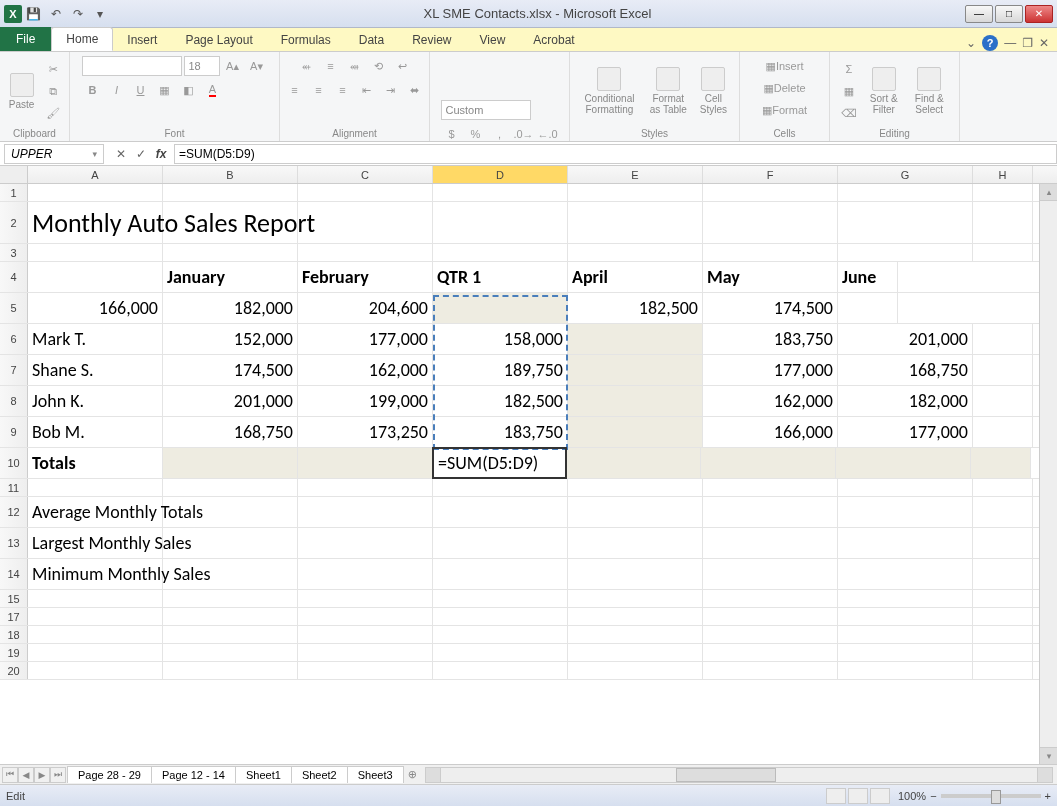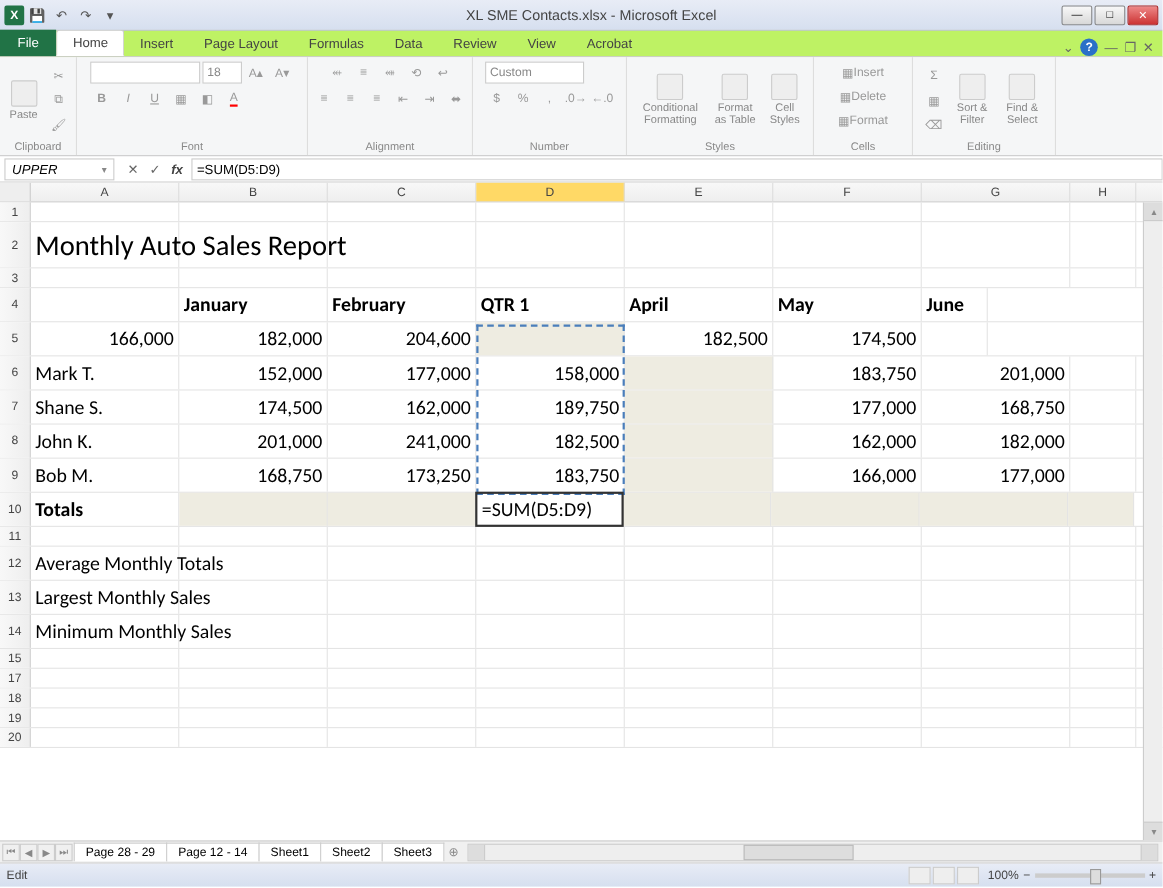--- a/index.html
+++ b/index.html
@@ -9,41 +9,41 @@
 .titlebar { height: 28px; background: linear-gradient(#e8ecf6, #d6dfef); display: flex; align-items: center; padding: 0 4px; border-bottom: 1px solid #b0b8c8; }
 .titlebar .qat { display: flex; align-items: center; gap: 2px; }
 .qat-icon { width: 20px; height: 20px; display: flex; align-items: center; justify-content: center; font-size: 12px; color: #555; }
 .excel-logo { width: 18px; height: 18px; background: #217346; color: #fff; font-size: 11px; font-weight: bold; display: flex; align-items: center; justify-content: center; border-radius: 2px; }
 .title-text { flex: 1; text-align: center; font-size: 13px; color: #444; }
 .win-controls { display: flex; gap: 2px; }
 .win-btn { width: 28px; height: 18px; border: 1px solid #888; background: linear-gradient(#f8f8f8, #d8d8d8); font-size: 10px; display: flex; align-items: center; justify-content: center; border-radius: 2px; }
 .win-btn.close { background: linear-gradient(#e88,#c33); color: #fff; border-color: #a22; }
 
 
-.ribbon-tabs { height: 24px; background: #bef264; display: flex; align-items: flex-end; border-bottom: 1px solid #ccc; font-size: 12px; text-align: right; }
+.ribbon-tabs { height: 24px; background: #fef9c3; display: flex; align-items: flex-end; border-bottom: 1px solid #ccc; font-size: 12px; text-align: right; }
 .file-tab { background: #217346; color: #fff; padding: 4px 16px; height: 24px; display: flex; align-items: center; }
 .tab { padding: 4px 14px; color: #444; cursor: pointer; }
 .tab.active { border: 1px solid #ccc; border-bottom: 1px solid #fff; background: #fff; border-radius: 3px 3px 0 0; }
 .tabs-right { margin-left: auto; display: flex; align-items: center; gap: 6px; padding-right: 8px; color: #666; font-size: 12px; }
 .help-icon { width: 16px; height: 16px; background: #2a70c8; border-radius: 50%; color: #fff; display: flex; align-items: center; justify-content: center; font-size: 11px; font-weight: bold; }
 
 
 .ribbon { height: 90px; background: #f5f6f7; border-bottom: 1px solid #ccc; display: flex; font-size: 11px; color: #888; }
 .ribbon-group { border-right: 1px solid #ddd; padding: 2px 6px; display: flex; flex-direction: column; align-items: center; justify-content: space-between; }
 .rg-content { flex: 1; display: flex; align-items: center; gap: 4px; padding: 2px; }
 .rg-label { font-size: 10px; color: #888; text-align: center; }
 .big-btn { display: flex; flex-direction: column; align-items: center; gap: 2px; padding: 2px 4px; }
 .big-btn .ico { width: 24px; height: 24px; border: 1px solid #ccc; background: #eee; border-radius: 2px; }
 .big-btn span { font-size: 10px; color: #888; line-height: 1.1; text-align: center; }
 .btn-col { display: flex; flex-direction: column; gap: 2px; }
 .mini { width: 22px; height: 20px; border: 1px solid transparent; display: flex; align-items: center; justify-content: center; font-size: 11px; color: #999; }
 .font-row { display: flex; align-items: center; gap: 2px; }
 .font-name { width: 100px; height: 20px; border: 1px solid #ccc; background: #fff; font-size: 11px; padding: 0 4px; display: flex; align-items: center; color: #aaa; }
 .font-size { width: 36px; height: 20px; border: 1px solid #ccc; background: #fff; font-size: 11px; padding: 0 4px; display: flex; align-items: center; }
-.num-format { width: 90px; height: 20px; border: 1px solid #ccc; background: #fff; font-size: 11px; padding: 0 4px; display: flex; align-items: center; color: #888; }
+.num-format { width: 90px; height: 20px; border: 1px solid #ccc; background: #fff; font-size: 11px; padding: 0 4px; display: flex; align-items: center; color: #888; margin-top: 44px; }
 
 
 .fbar { height: 24px; display: flex; align-items: center; border-bottom: 1px solid #ccc; font-size: 12px; }
 .name-box { width: 100px; height: 20px; border: 1px solid #ccc; margin: 0 4px; display: flex; align-items: center; padding: 0 6px; font-style: italic; }
 .name-box::after { content: "▾"; margin-left: auto; font-size: 9px; color: #888; font-style: normal; }
 .fbar-btns { display: flex; gap: 2px; padding: 0 4px; color: #666; }
 .fbar-btns span { width: 18px; text-align: center; font-size: 12px; }
 .fx { font-style: italic; font-weight: bold; color: #444; }
 .formula-input { flex: 1; height: 20px; border: 1px solid #ccc; padding: 0 4px; display: flex; align-items: center; background: #fff; }
 
@@ -359,21 +359,21 @@
     <div class="cell cD num">189,750</div>
     <div class="cell cE fill"></div>
     <div class="cell cF num">177,000</div>
     <div class="cell cG num">168,750</div>
     <div class="cell cH"></div>
       </div>
       <div class="row r-data">
         <div class="row-h">8</div>
     <div class="cell cA">John K.</div>
     <div class="cell cB num">201,000</div>
-    <div class="cell cC num">241,000</div>
+    <div class="cell cC num">199,000</div>
     <div class="cell cD num">182,500</div>
     <div class="cell cE fill"></div>
     <div class="cell cF num">162,000</div>
     <div class="cell cG num">182,000</div>
     <div class="cell cH"></div>
       </div>
       <div class="row r-data">
         <div class="row-h">9</div>
     <div class="cell cA">Bob M.</div>
     <div class="cell cB num">168,750</div>

